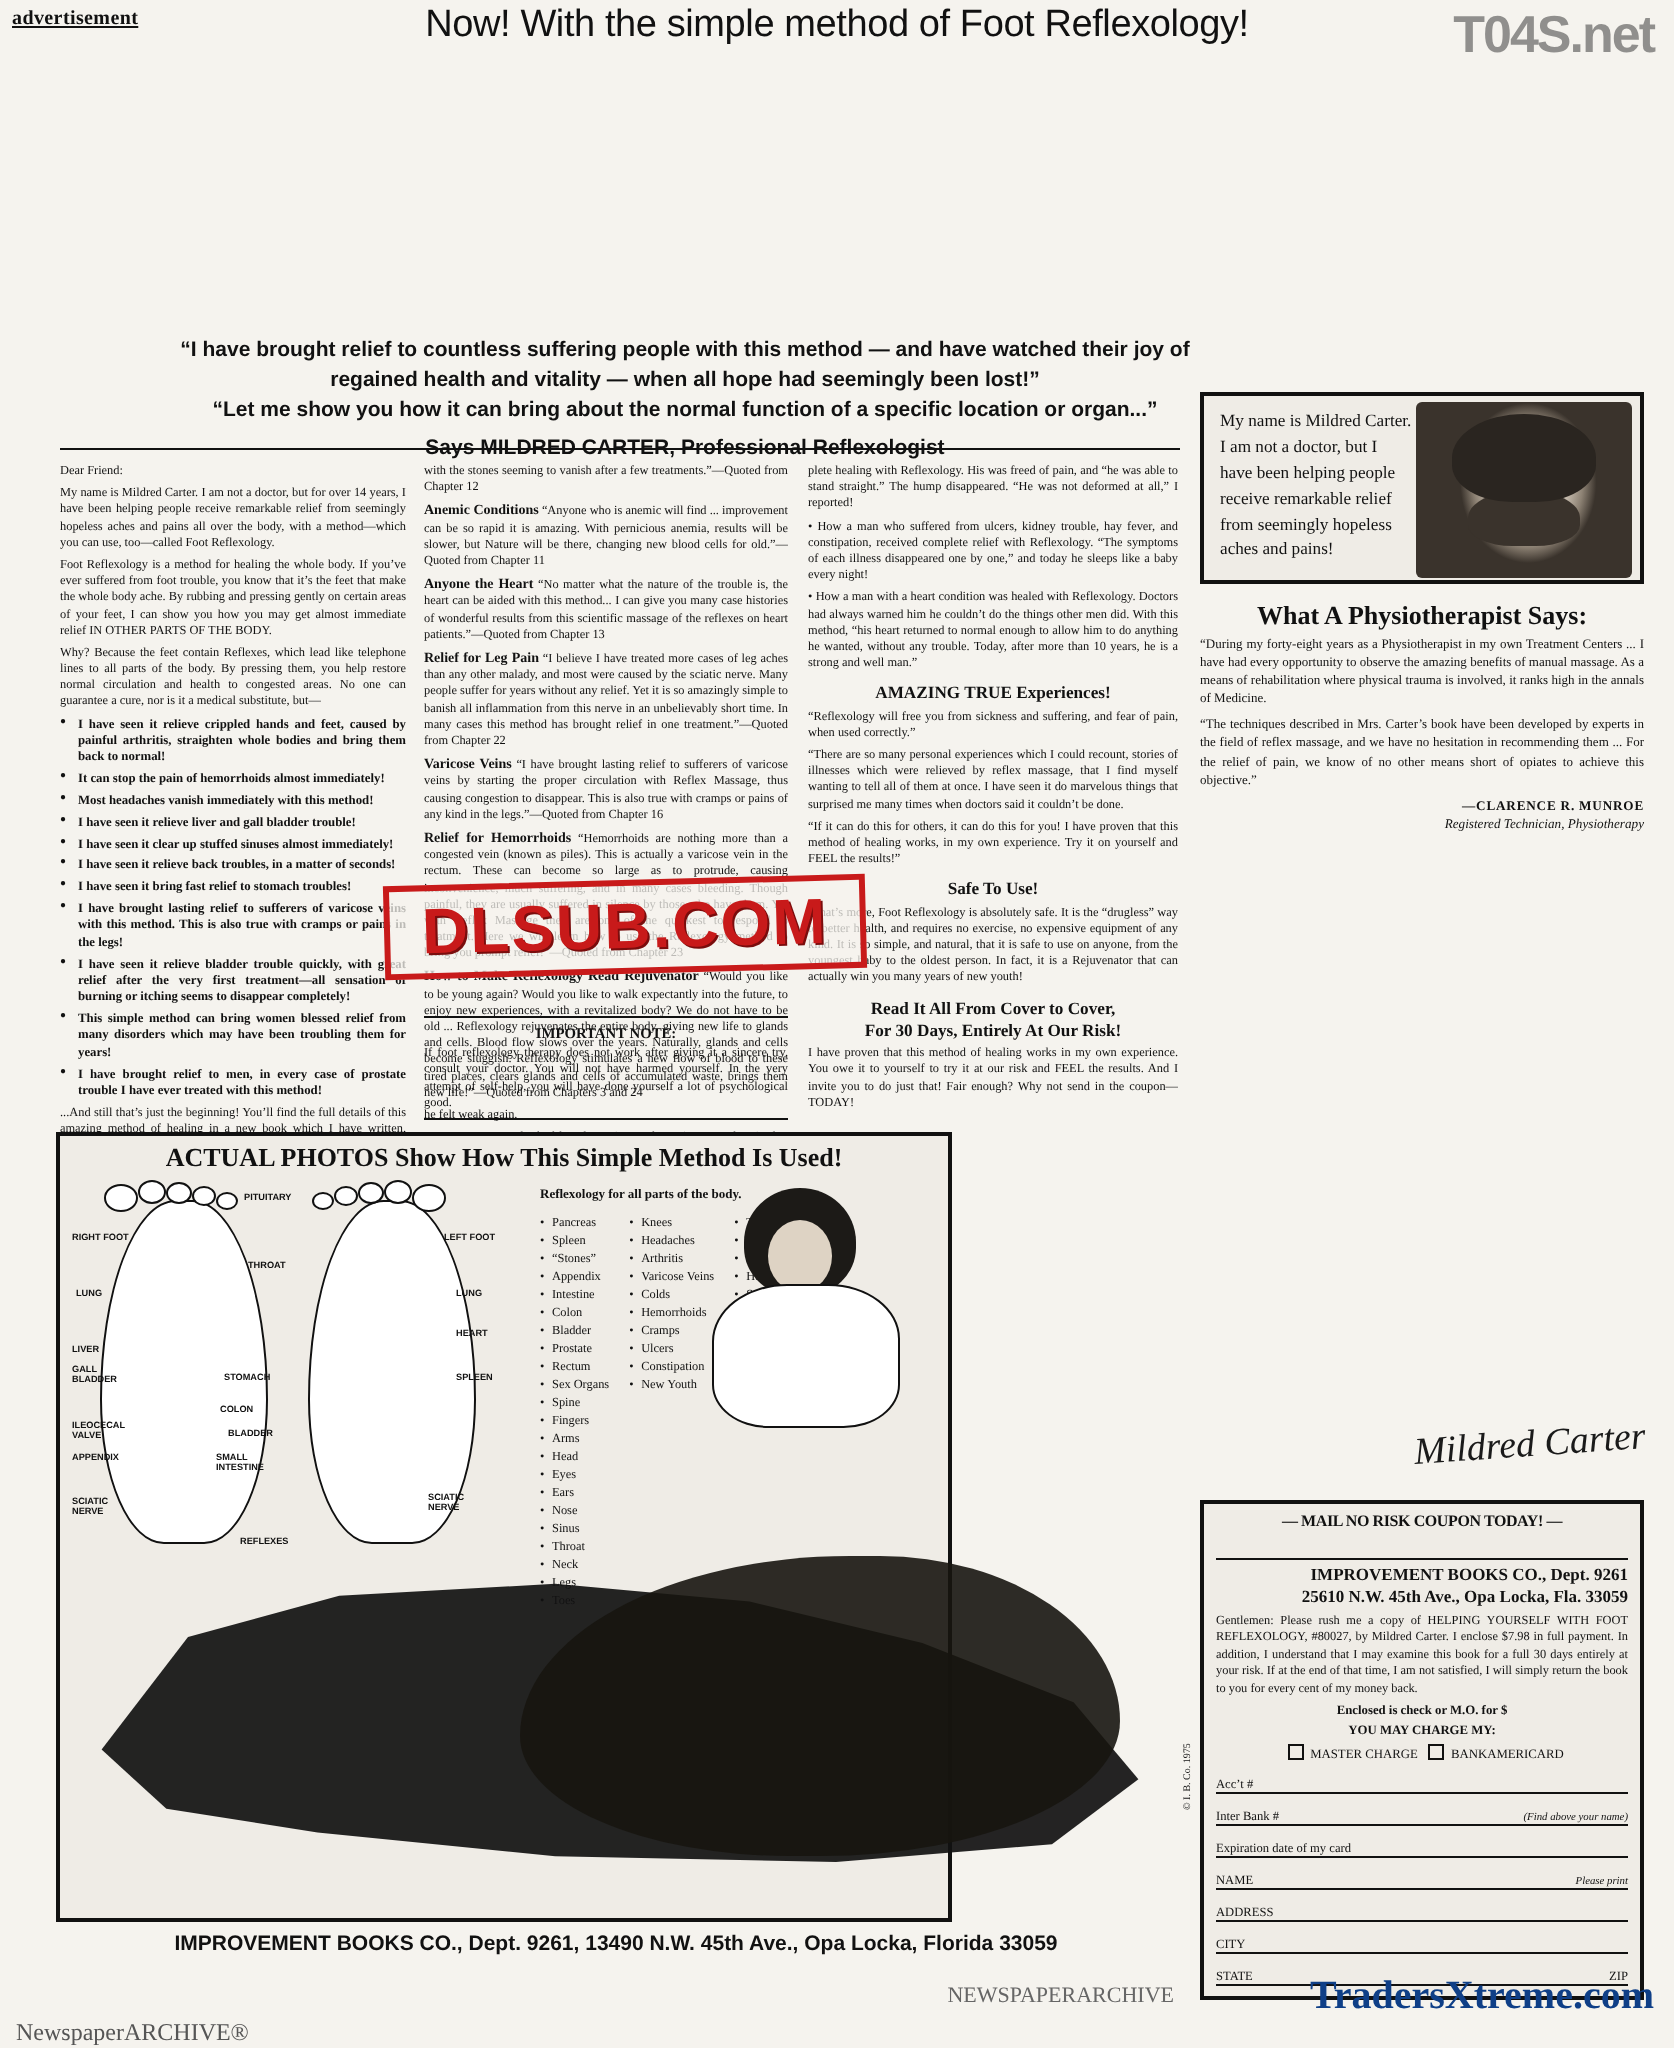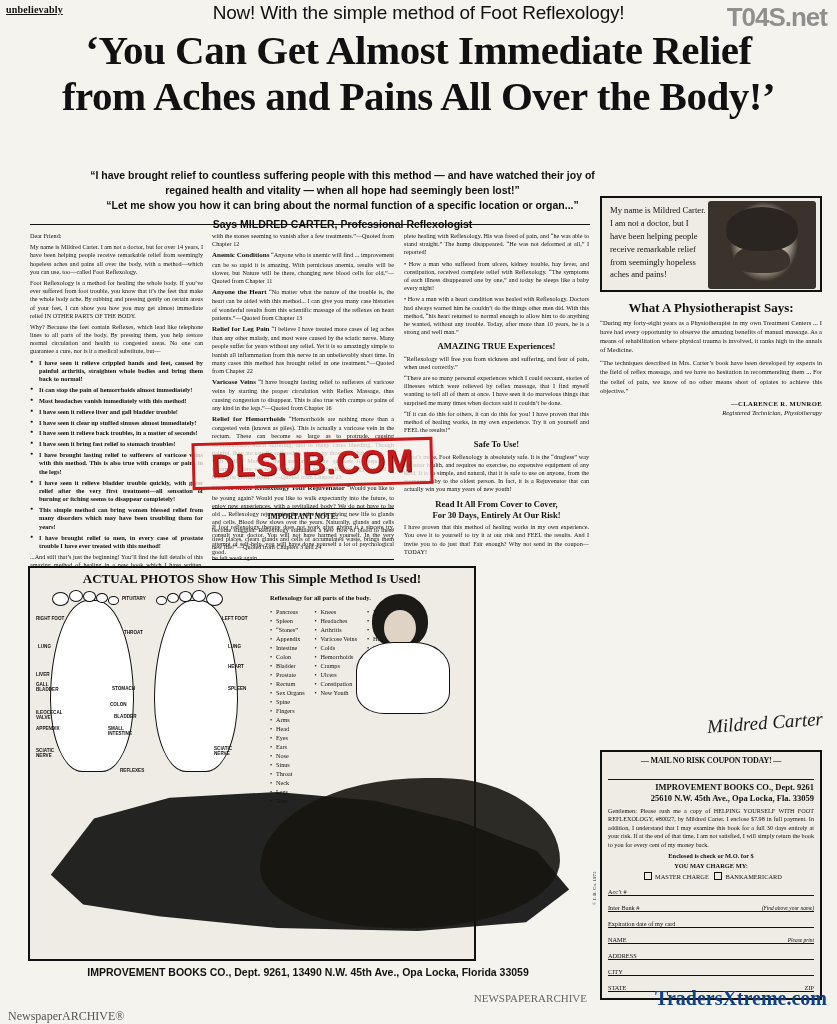--- a/index.html
+++ b/index.html
@@ -279,28 +279,24 @@
     font-size:5px; font-family:"Liberation Serif", serif;
     transform: rotate(-90deg); transform-origin: left top;
     white-space:nowrap;
   }
 </style>
 </head>
 <body>
 
 <div class="page">
 
-  <div class="adv-label">unbelievably</div>
+  <div class="adv-label">advertisement</div>
   <div class="kicker">Now! With the simple method of Foot Reflexology!</div>
   <div class="watermark-tl">T04S.net</div>
 
-  <div class="headline">
-    <div>‘You Can Get Almost Immediate Relief</div>
-    <div>from Aches and Pains All Over the Body!’</div>
-  </div>
 
   <div class="quote-block">
     <span class="line">“I have brought relief to countless suffering people with this method — and have watched their joy of</span>
     <span class="line">regained health and vitality — when all hope had seemingly been lost!”</span>
     <span class="line">“Let me show you how it can bring about the normal function of a specific location or organ...”</span>
     <div class="byline">Says MILDRED CARTER, Professional Reflexologist</div>
   </div>
 
   <div class="rule" style="left:30px; top:224px; width:560px;"></div>
 
@@ -339,21 +335,21 @@
     <p><span class="h">Anemic Conditions</span>
       <span>“Anyone who is anemic will find ... improvement can be so rapid it is amazing. With pernicious anemia, results will be slower, but Nature will be there, changing new blood cells for old.”—Quoted from Chapter 11</span></p>
     <p><span class="h">Anyone the Heart</span>
       <span>“No matter what the nature of the trouble is, the heart can be aided with this method... I can give you many case histories of wonderful results from this scientific massage of the reflexes on heart patients.”—Quoted from Chapter 13</span></p>
     <p><span class="h">Relief for Leg Pain</span>
       <span>“I believe I have treated more cases of leg aches than any other malady, and most were caused by the sciatic nerve. Many people suffer for years without any relief. Yet it is so amazingly simple to banish all inflammation from this nerve in an unbelievably short time. In many cases this method has brought relief in one treatment.”—Quoted from Chapter 22</span></p>
     <p><span class="h">Varicose Veins</span>
       <span>“I have brought lasting relief to sufferers of varicose veins by starting the proper circulation with Reflex Massage, thus causing congestion to disappear. This is also true with cramps or pains of any kind in the legs.”—Quoted from Chapter 16</span></p>
     <p><span class="h">Relief for Hemorrhoids</span>
       <span>“Hemorrhoids are nothing more than a congested vein (known as piles). This is actually a varicose vein in the rectum. These can become so large as to protrude, causing inconvenience, much suffering, and in many cases bleeding. Though painful, they are usually suffered in silence by those who have them. Yet with Reflex Massage they are one of the quickest to respond to treatment. Here we will learn how to use the Reflexology method to bring you prompt relief!”—Quoted from Chapter 23</span></p>
-    <p><span class="h">How to Make Reflexology Your Rejuvenator</span>
+    <p><span class="h">How to Make Reflexology Read Rejuvenator</span>
       <span>“Would you like to be young again? Would you like to walk expectantly into the future, to enjoy new experiences, with a revitalized body? We do not have to be old ... Reflexology rejuvenates the entire body, giving new life to glands and cells. Blood flow slows over the years. Naturally, glands and cells become sluggish. Reflexology stimulates a new flow of blood to these tired places, clears glands and cells of accumulated waste, brings them new life!”—Quoted from Chapters 3 and 24</span></p>
     <p>he felt weak again.</p>
     <p>• How a woman who had hurt her spine, and was in so much pain that she called a bone specialist to take x-rays, received so much relief with Reflexology—after a single treatment—that she was able to get up and do her work. She felt so much better, in fact, that she cancelled her appointment for x-rays, and claims she is fully recovered.</p>
     <p>• How a man with a hunchback—a huge, ugly bulge—received a com-</p>
   </div>
 
   <div class="imp-note-box">
     <div class="imp-note-title">IMPORTANT NOTE:</div>
     <div class="imp-note-body">If foot reflexology therapy does not work after giving it a sincere try, consult your doctor. You will not have harmed yourself. In the very attempt of self-help, you will have done yourself a lot of psychological good.</div>
   </div>

